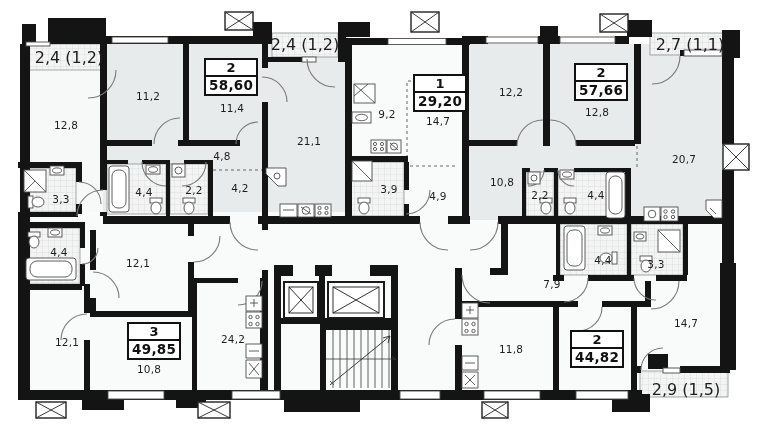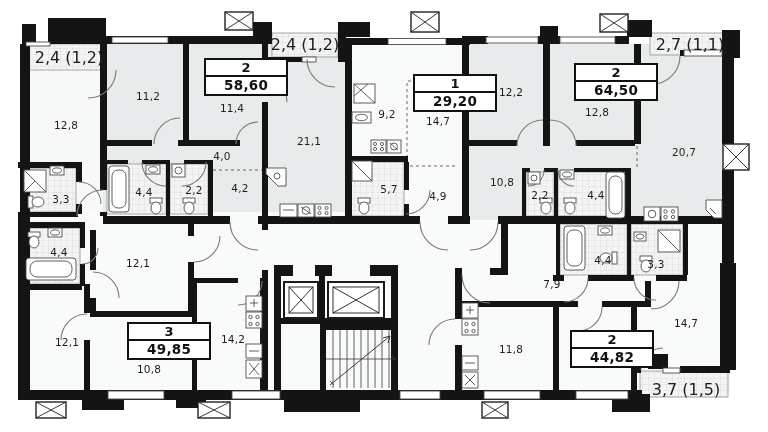--- a/index.html
+++ b/index.html
@@ -5,21 +5,21 @@
   html,body{margin:0;padding:0;background:#fff;}
   .plan{position:relative;width:768px;height:432px;background:#fff;overflow:hidden;
         font-family:"DejaVu Sans", sans-serif;}
   .plan svg{position:absolute;left:0;top:0;}
   .rl{position:absolute;transform:translate(-50%,-50%);font-size:10.5px;color:#1d1d1d;
       white-space:nowrap;letter-spacing:0.2px;}
   .bl{position:absolute;transform:translate(-50%,-50%);font-size:16px;color:#1d1d1d;white-space:nowrap;}
   .aptbox{position:absolute;background:#fff;border:2px solid #111;text-align:center;
           font-weight:bold;color:#111;}
   .aptbox .r{font-size:13px;line-height:15px;border-bottom:2px solid #111;padding:0 4px;}
-  .aptbox .a{font-size:13.5px;line-height:17px;padding:0 18px;letter-spacing:0.3px;}
+  .aptbox .a{font-size:13.5px;line-height:17px;padding:0 3px;letter-spacing:0.3px;}
 </style>
 </head>
 <body>
 
 <div class="plan">
 <svg width="768" height="432" viewBox="0 0 768 432">
   <defs>
     <pattern id="tile" width="6" height="6" patternUnits="userSpaceOnUse">
       <rect width="6" height="6" fill="#f3f4f3"></rect>
       <path d="M6 0H0V6" stroke="#d7dbda" stroke-width="0.8" fill="none"></path>
@@ -457,64 +457,64 @@
     <g>
           <path d="M462 372 h16 v16 h-16 z"></path>
           <path d="M465 375 l10 10 M475 375 l-10 10" fill="none"></path>
         </g>
   </g>
 </svg>
 
   <div class="rl" style="left:66px;top:125px">12,8</div>
   <div class="rl" style="left:148px;top:96px">11,2</div>
   <div class="rl" style="left:232px;top:108px">11,4</div>
-  <div class="rl" style="left:222px;top:156px">4,0</div>
+  <div class="rl" style="left:222px;top:156px">4,8</div>
   <div class="rl" style="left:144px;top:192px">4,4</div>
   <div class="rl" style="left:194px;top:190px">2,2</div>
   <div class="rl" style="left:240px;top:188px">4,2</div>
   <div class="rl" style="left:309px;top:141px">21,1</div>
   <div class="rl" style="left:387px;top:114px">9,2</div>
   <div class="rl" style="left:438px;top:121px">14,7</div>
-  <div class="rl" style="left:389px;top:189px">5,7</div>
+  <div class="rl" style="left:389px;top:189px">3,9</div>
   <div class="rl" style="left:438px;top:196px">4,9</div>
   <div class="rl" style="left:511px;top:92px">12,2</div>
   <div class="rl" style="left:597px;top:112px">12,8</div>
   <div class="rl" style="left:502px;top:182px">10,8</div>
   <div class="rl" style="left:540px;top:195px">2,2</div>
   <div class="rl" style="left:596px;top:195px">4,4</div>
-  <div class="rl" style="left:684px;top:152px">20,7</div>
+  <div class="rl" style="left:684px;top:159px">20,7</div>
   <div class="rl" style="left:61px;top:199px">3,3</div>
   <div class="rl" style="left:59px;top:252px">4,4</div>
   <div class="rl" style="left:138px;top:263px">12,1</div>
   <div class="rl" style="left:67px;top:342px">12,1</div>
   <div class="rl" style="left:149px;top:369px">10,8</div>
-  <div class="rl" style="left:233px;top:339px">14,2</div>
+  <div class="rl" style="left:233px;top:339px">24,2</div>
   <div class="rl" style="left:552px;top:284px">7,9</div>
   <div class="rl" style="left:603px;top:260px">4,4</div>
   <div class="rl" style="left:656px;top:264px">3,3</div>
   <div class="rl" style="left:511px;top:349px">11,8</div>
   <div class="rl" style="left:596px;top:361px">9,4</div>
   <div class="rl" style="left:686px;top:323px">14,7</div>
 
   <div class="bl" style="left:69px;top:57px">2,4 (1,2)</div>
   <div class="bl" style="left:305px;top:44px">2,4 (1,2)</div>
   <div class="bl" style="left:690px;top:44px">2,7 (1,1)</div>
-  <div class="bl" style="left:686px;top:389px">3,7 (1,5)</div>
+  <div class="bl" style="left:686px;top:389px">2,9 (1,5)</div>
 
   <div class="aptbox" style="left:204px;top:58px;min-width:48px">
     <div class="r">2</div>
     <div class="a">58,60</div>
   </div>
   <div class="aptbox" style="left:413px;top:74px;min-width:44px">
     <div class="r">1</div>
     <div class="a">29,20</div>
   </div>
   <div class="aptbox" style="left:574px;top:63px;min-width:46px">
     <div class="r">2</div>
-    <div class="a">64,50</div>
+    <div class="a">57,66</div>
   </div>
   <div class="aptbox" style="left:127px;top:322px;min-width:48px">
     <div class="r">3</div>
     <div class="a">49,85</div>
   </div>
   <div class="aptbox" style="left:570px;top:330px;min-width:48px">
     <div class="r">2</div>
     <div class="a">44,82</div>
   </div>
 </div>

